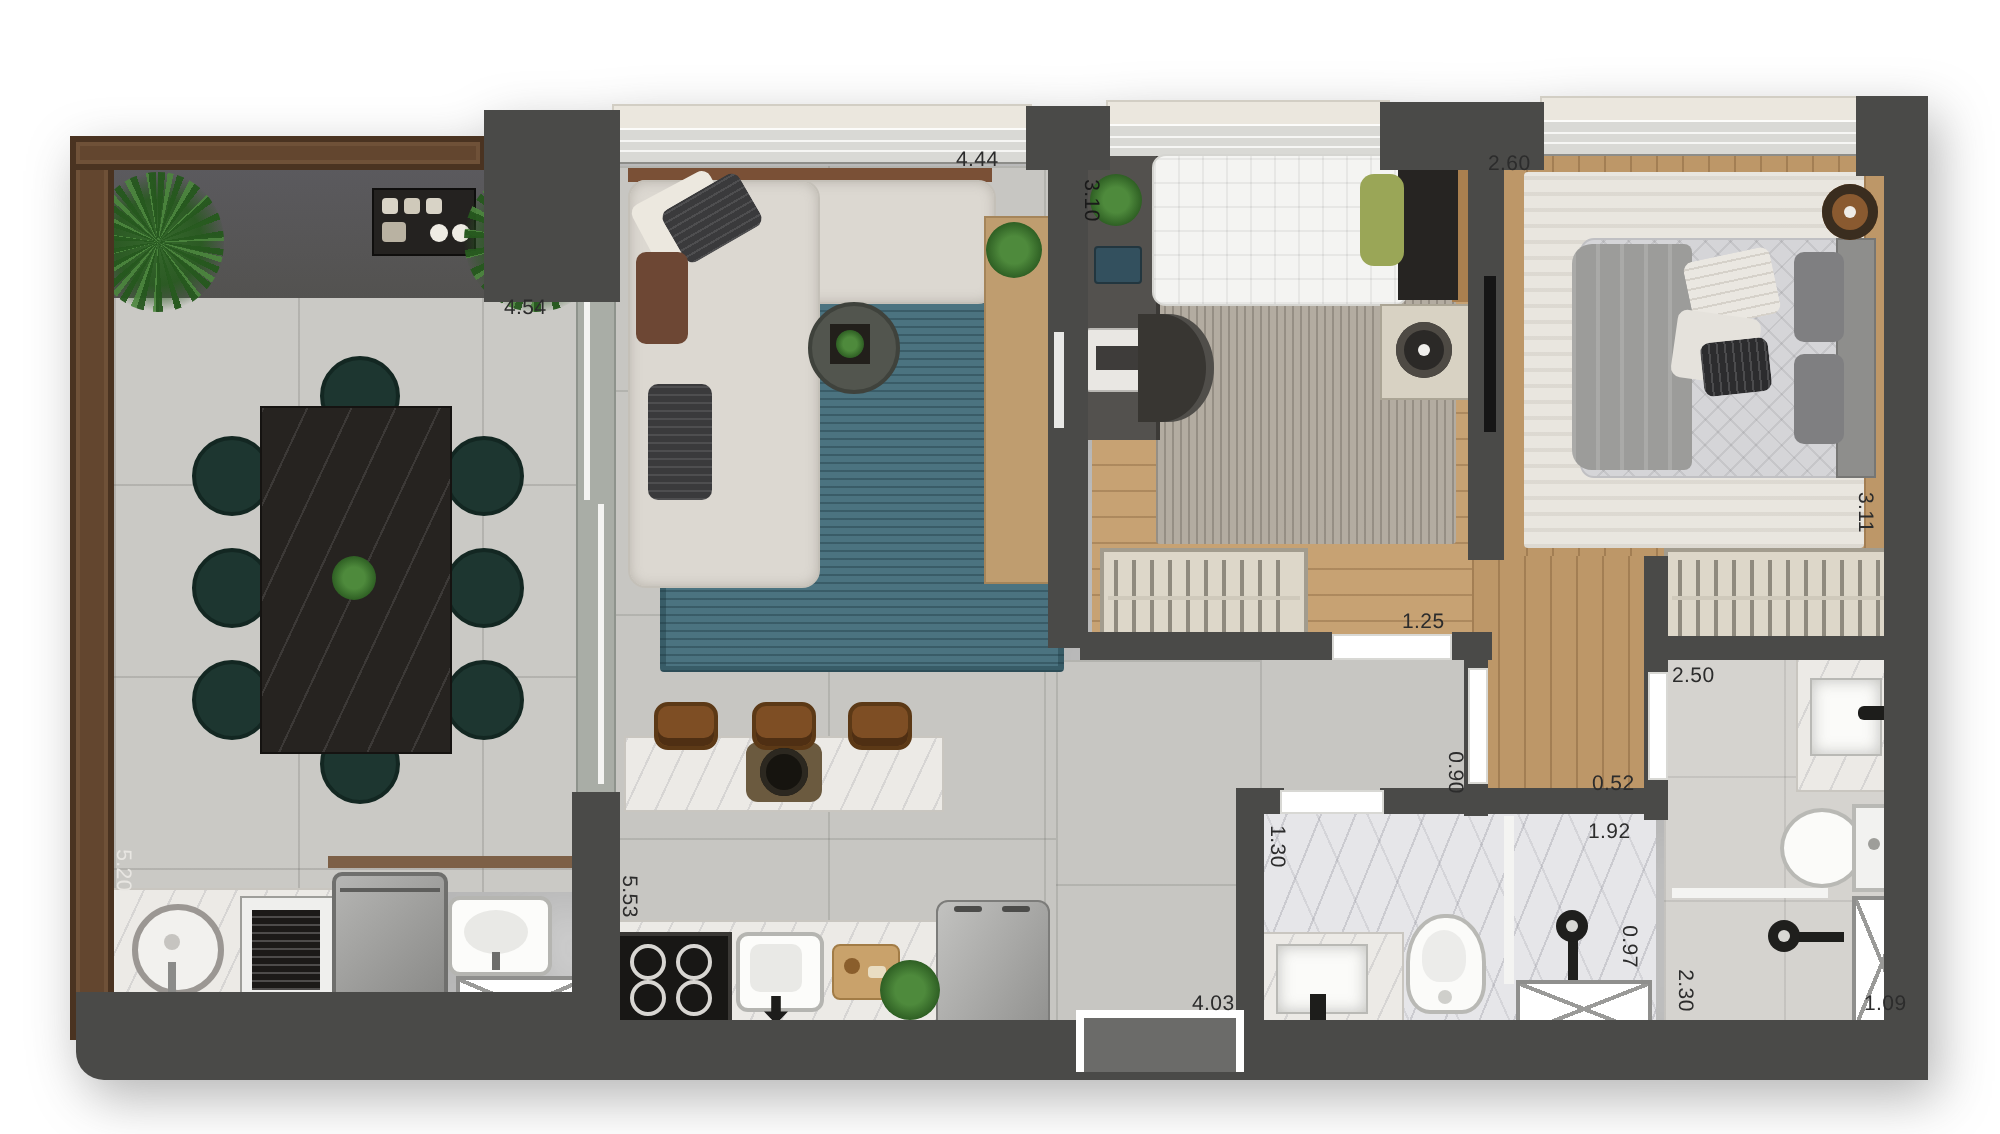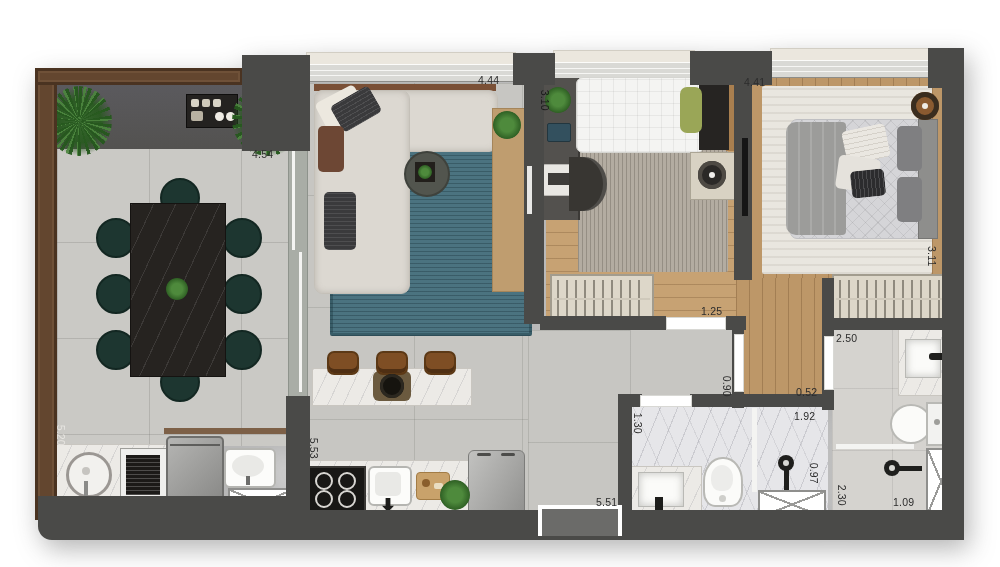--- a/index.html
+++ b/index.html
@@ -285,29 +285,29 @@
   <div class="doorgap" style="left:734px;top:334px;width:10px;height:58px"></div>
   <div class="doorgap" style="left:824px;top:336px;width:10px;height:54px"></div>
   <div class="doorgap" style="left:640px;top:395px;width:52px;height:12px"></div>
   <div class="abs" style="left:538px;top:505px;width:84px;height:31px;background:#ffffff;z-index:17">
     <div class="abs" style="left:4px;top:4px;right:4px;bottom:0;background:#6b6b69"></div>
   </div>
 
   <div class="lbl" style="left:252px;top:149px">4.54</div>
   <div class="lbl" style="left:478px;top:75px">4.44</div>
   <div class="lbl v" style="left:528px;top:95px;color:#1a1a1a">3.10</div>
-  <div class="lbl" style="left:744px;top:77px">4.41</div>
+  <div class="lbl" style="left:744px;top:77px">2.60</div>
   <div class="lbl v" style="left:915px;top:251px">3.11</div>
   <div class="lbl" style="left:701px;top:306px">1.25</div>
   <div class="lbl" style="left:836px;top:333px">2.50</div>
   <div class="lbl v" style="left:710px;top:381px">0.90</div>
   <div class="lbl" style="left:796px;top:387px">0.52</div>
   <div class="lbl" style="left:794px;top:411px">1.92</div>
   <div class="lbl v" style="left:621px;top:418px">1.30</div>
   <div class="lbl v" style="left:797px;top:468px">0.97</div>
   <div class="lbl v" style="left:825px;top:490px">2.30</div>
-  <div class="lbl" style="left:893px;top:497px">1.09</div>
-  <div class="lbl" style="left:596px;top:497px">5.51</div>
+  <div class="lbl" style="left:932px;top:497px">1.09</div>
+  <div class="lbl" style="left:596px;top:497px">4.03</div>
   <div class="lbl v" style="left:297px;top:443px">5.53</div>
   <div class="lbl v" style="left:44px;top:430px;color:#e8e6e2">5.20</div>
 
  </div>
 </div>
 
 </body></html>

